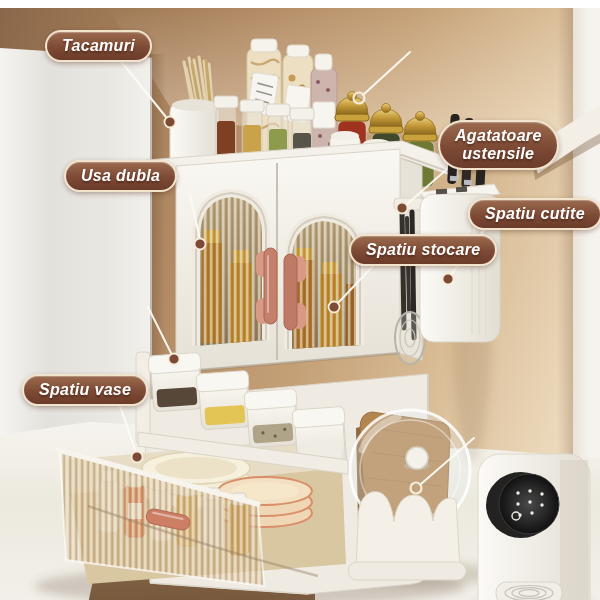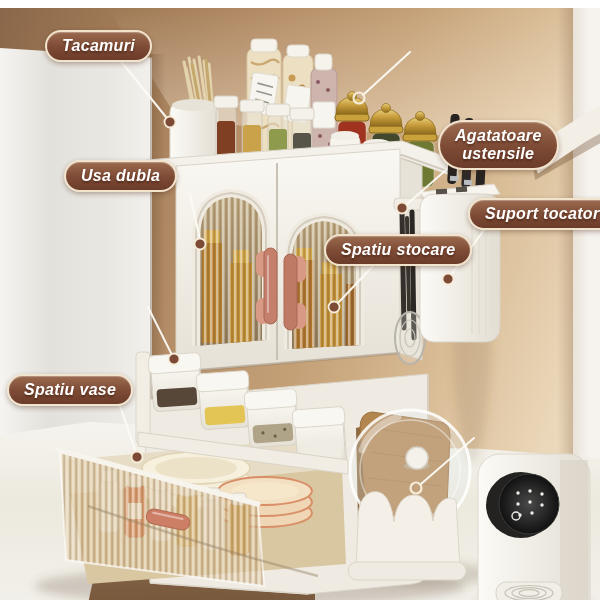--- a/index.html
+++ b/index.html
@@ -407,22 +407,22 @@
       <span>Tacamuri</span>
     </div>
   <div class="label" style="left:438px;top:112px">
     <span>Agatatoare</span>
     <span>ustensile</span>
   </div>
   <div class="label" style="left:64px;top:152px">
       <span>Usa dubla</span>
     </div>
   <div class="label" style="left:468px;top:190px">
-      <span>Suport tocator</span>
+      <span>Spatiu cutite</span>
     </div>
-  <div class="label" style="left:324px;top:226px">
+  <div class="label" style="left:349px;top:226px">
       <span>Spatiu stocare</span>
     </div>
-  <div class="label" style="left:7px;top:366px">
+  <div class="label" style="left:22px;top:366px">
       <span>Spatiu vase</span>
     </div>
 
 </div>
 
 </body></html>

